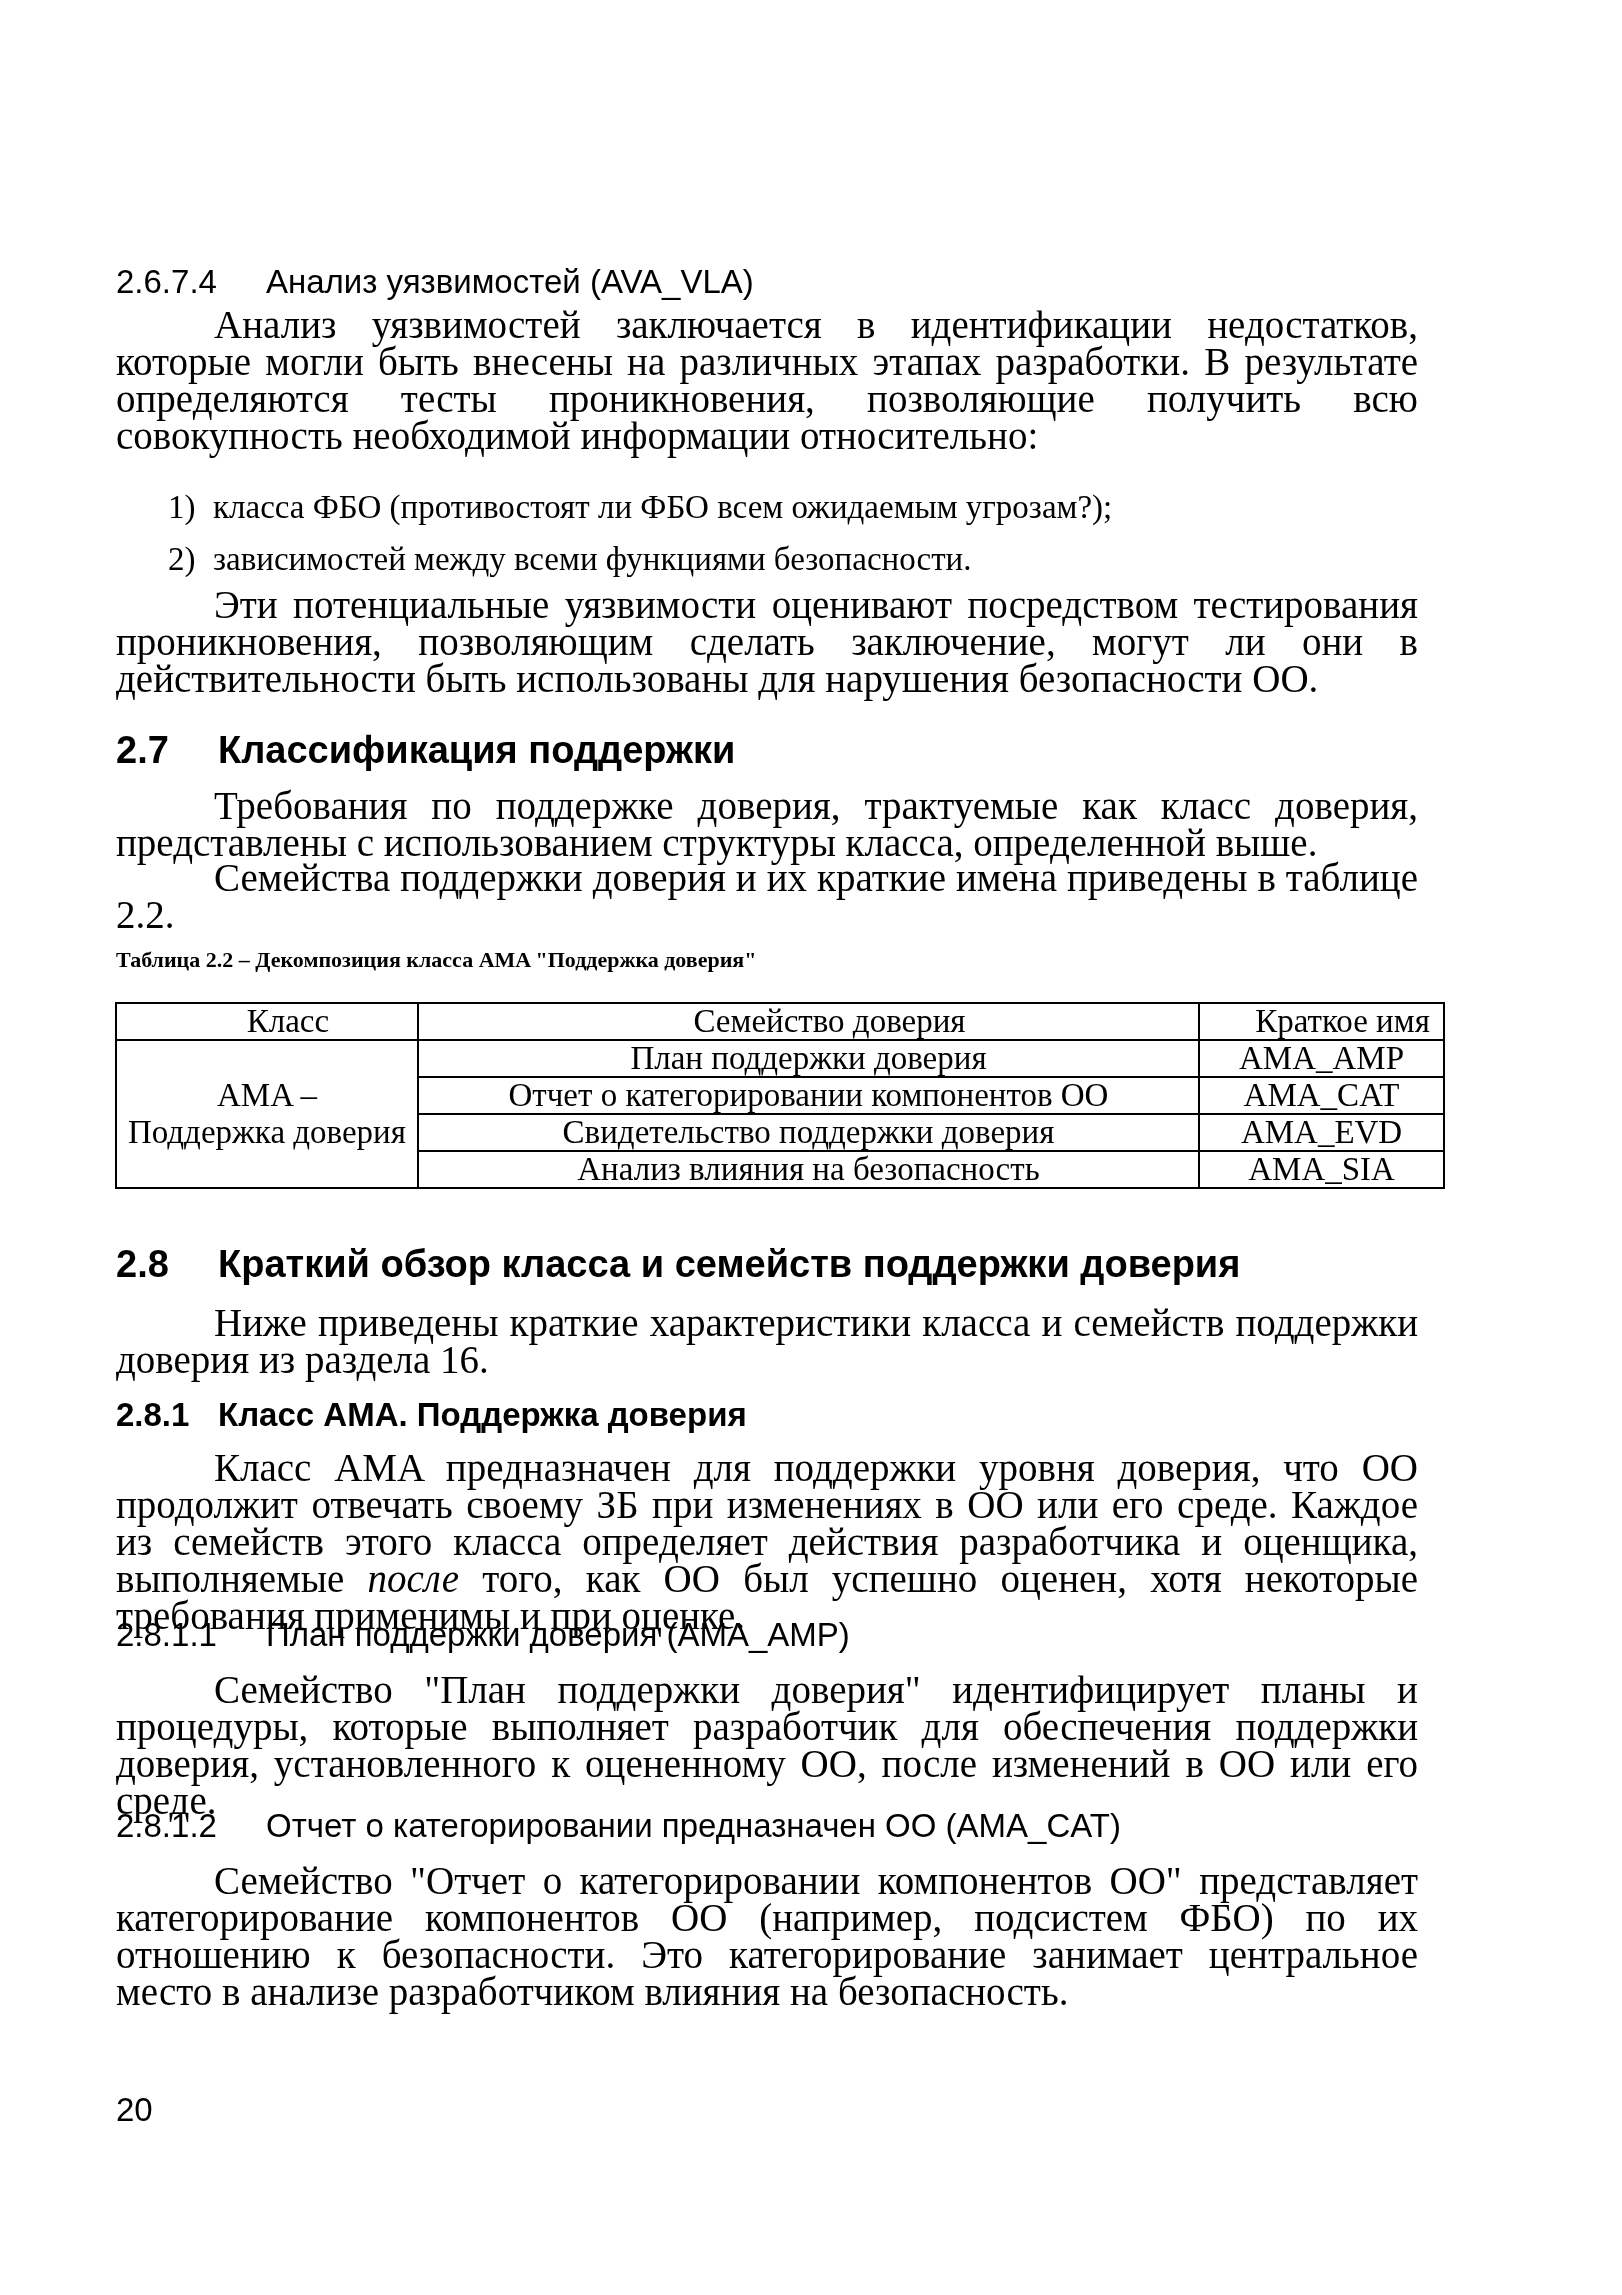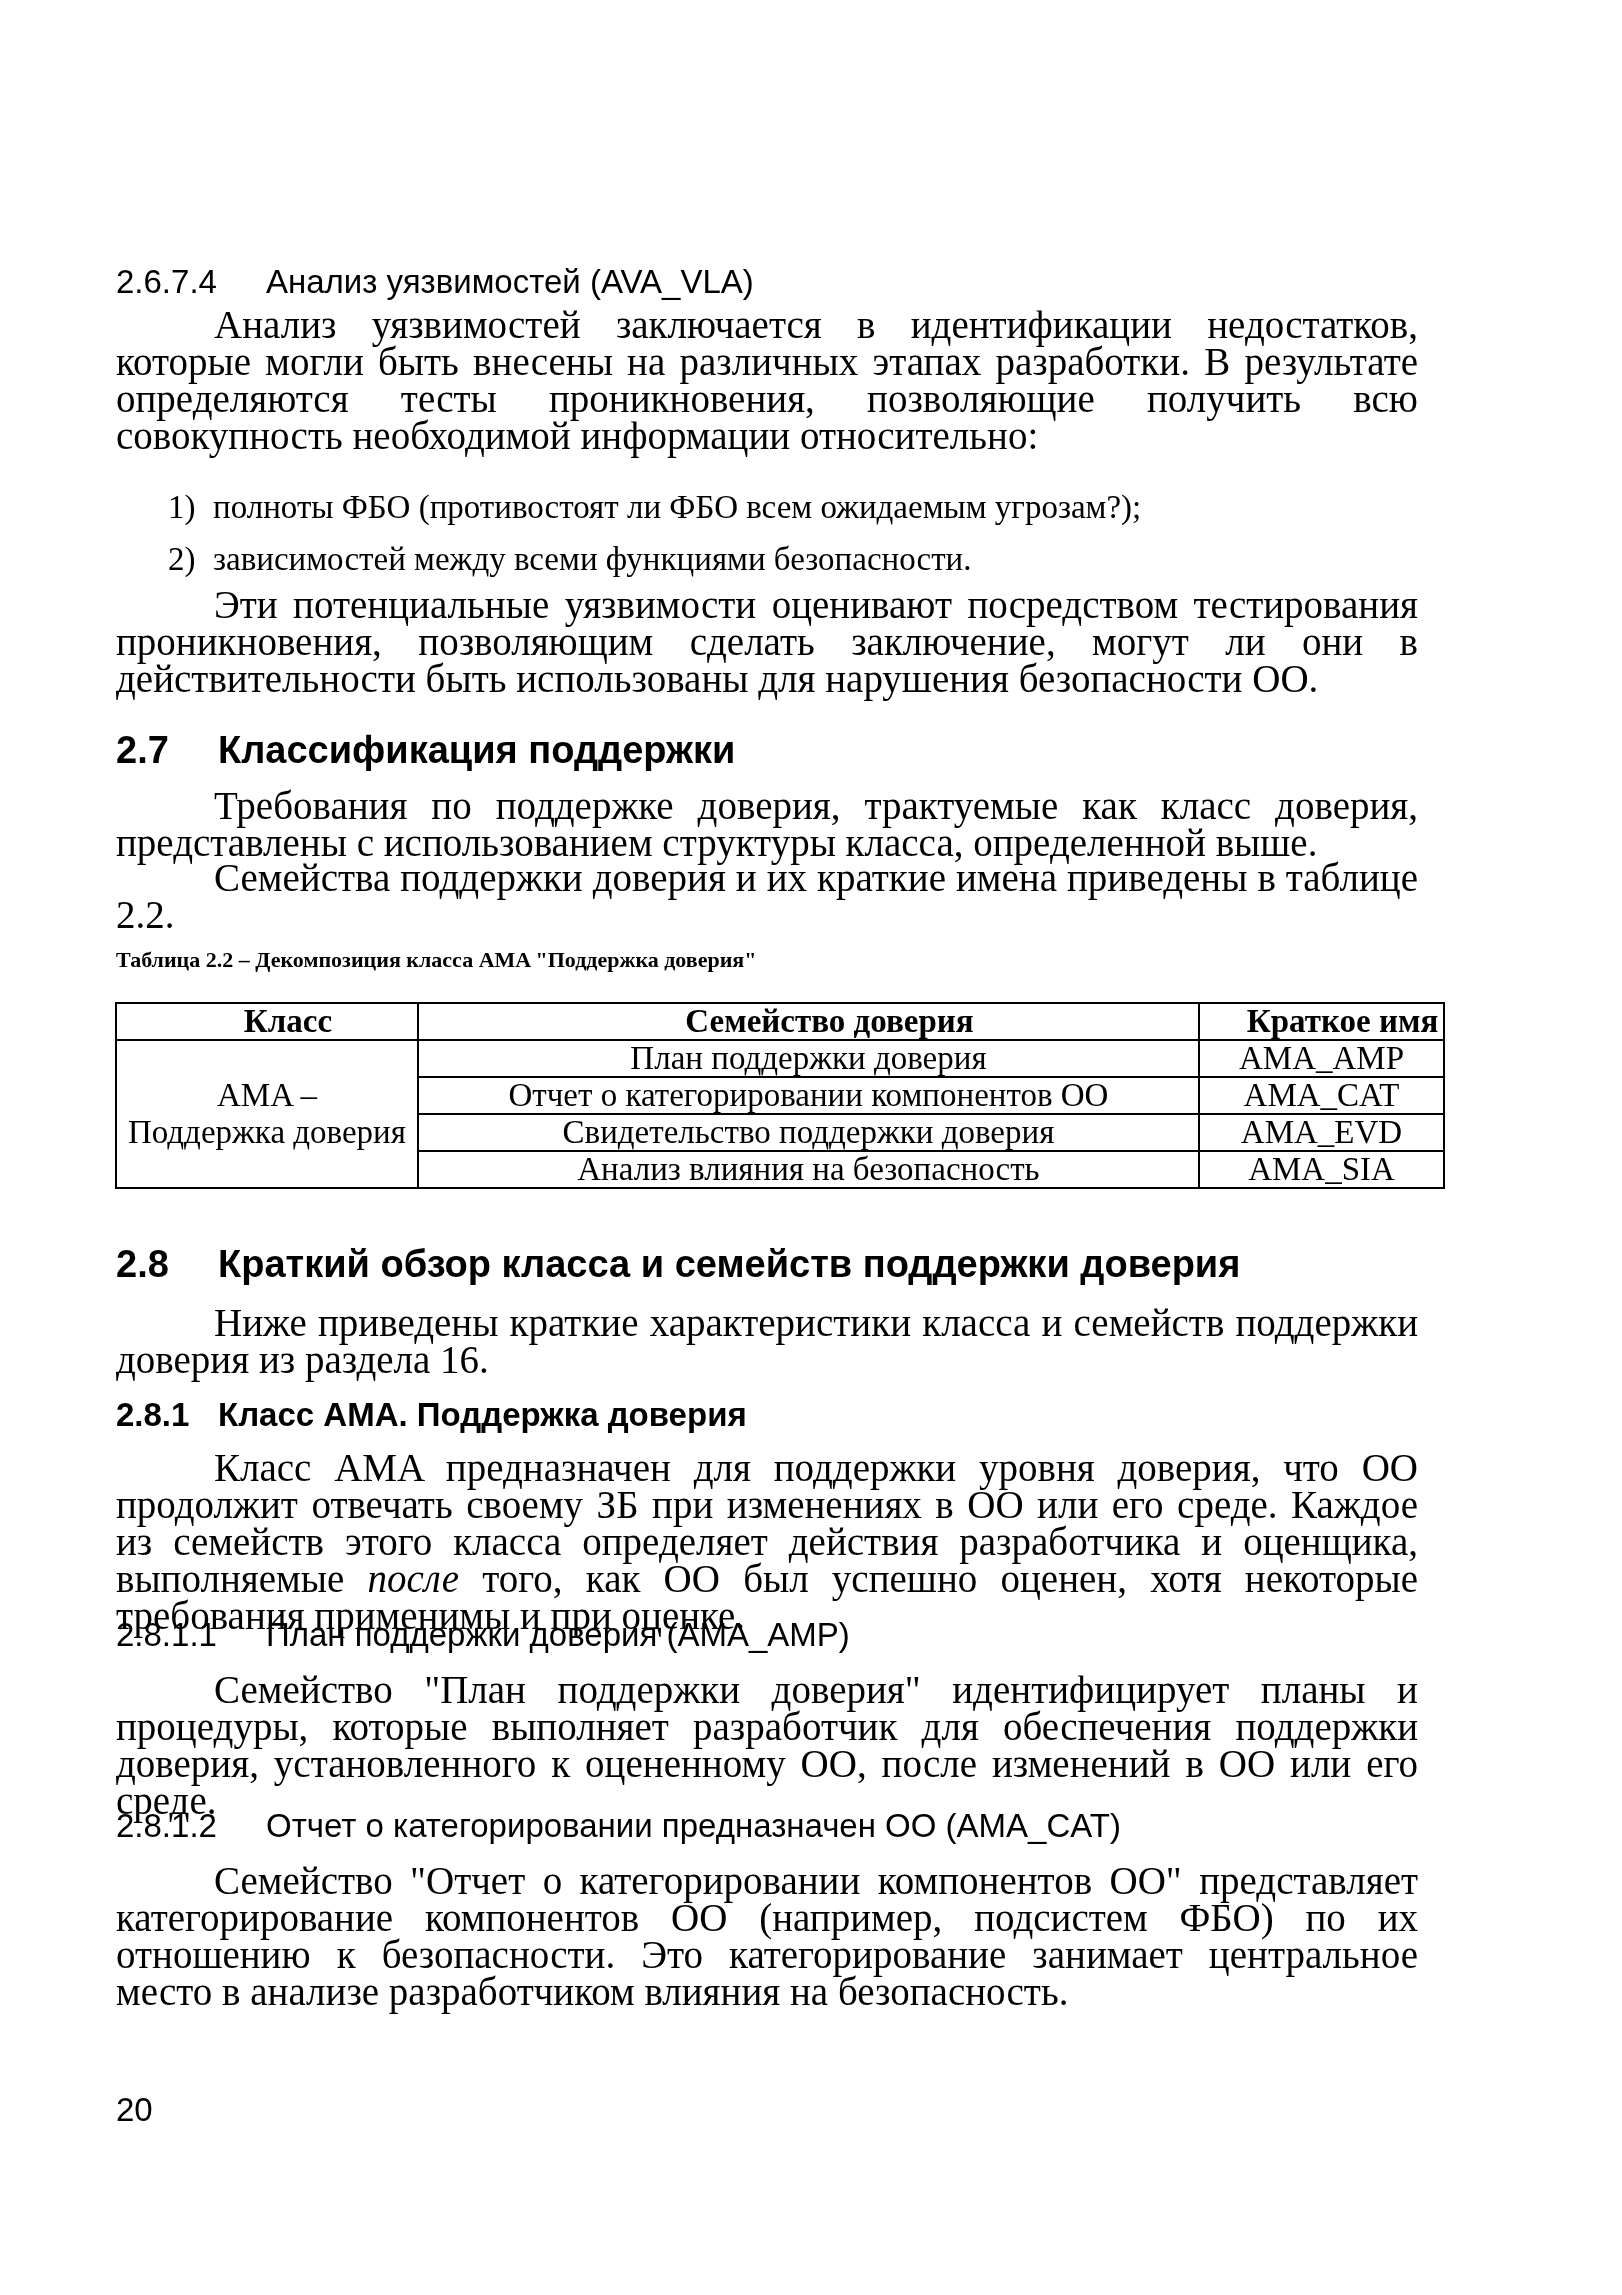--- a/index.html
+++ b/index.html
@@ -11,36 +11,36 @@
   .h4 .num { display: inline-block; width: 150px; }
   .h2 { font-family: "Liberation Sans", sans-serif; font-weight: bold; font-size: 38px; line-height: 43px; white-space: nowrap; }
   .h2 .num { display: inline-block; width: 102px; }
   .h3 { font-family: "Liberation Sans", sans-serif; font-weight: bold; font-size: 33px; line-height: 37px; white-space: nowrap; }
   .h3 .num { display: inline-block; width: 102px; }
   .li { font-family: "Liberation Serif", serif; font-size: 33px; line-height: 37px; white-space: nowrap; }
   .li .marker { display: inline-block; width: 45px; margin-left: 52px; }
   .caption { font-family: Liberation Serif, serif; font-weight: bold; font-size: 22px; line-height: 34px; white-space: nowrap; }
   table.t { position: absolute; left: 115px; top: 1002px; width: 1330px; border-collapse: collapse; font-family: "Liberation Serif", serif; font-size: 33px; }
   table.t td, table.t th { border: 2px solid #000; text-align: center; padding: 0; height: 35px; line-height: 35px; white-space: nowrap; }
-  table.t th { font-weight: bold; padding-left: 42px; }
+  table.t th { font-weight: normal; padding-left: 42px; }
   table.t td.cls { line-height: 37px; }
   .pagenum { position: absolute; left: 116px; top: 2091px; font-family: "Liberation Sans", sans-serif; font-size: 33px; line-height: 37px; }
   em { font-style: italic; }
 </style>
 </head>
 <body>
 
 <div class="blk h4" style="top:263px">
   <span class="num">2.6.7.4</span><span>Анализ уязвимостей (AVA_VLA)</span>
 </div>
 <div class="blk p" style="top:306px">
   <span class="ind"></span><span>Анализ уязвимостей заключается в идентификации недостатков, которые могли быть внесены на различных этапах разработки. В результате определяются тесты проникновения, позволяющие получить всю совокупность необходимой информации относительно:</span>
 </div>
 <div class="blk li" style="top:489px">
-  <span class="marker">1)</span><span>полноты ФБО (противостоят ли ФБО всем ожидаемым угрозам?);</span>
+  <span class="marker">1)</span><span>класса ФБО (противостоят ли ФБО всем ожидаемым угрозам?);</span>
 </div>
 <div class="blk li" style="top:541px">
   <span class="marker">2)</span><span>зависимостей между всеми функциями безопасности.</span>
 </div>
 <div class="blk p" style="top:586px">
   <span class="ind"></span><span>Эти потенциальные уязвимости оценивают посредством тестирования проникновения, позволяющим сделать заключение, могут ли они в действительности быть использованы для нарушения безопасности ОО.</span>
 </div>
 
 <div class="blk h2" style="top:729px">
   <span class="num">2.7</span><span>Классификация поддержки</span>

